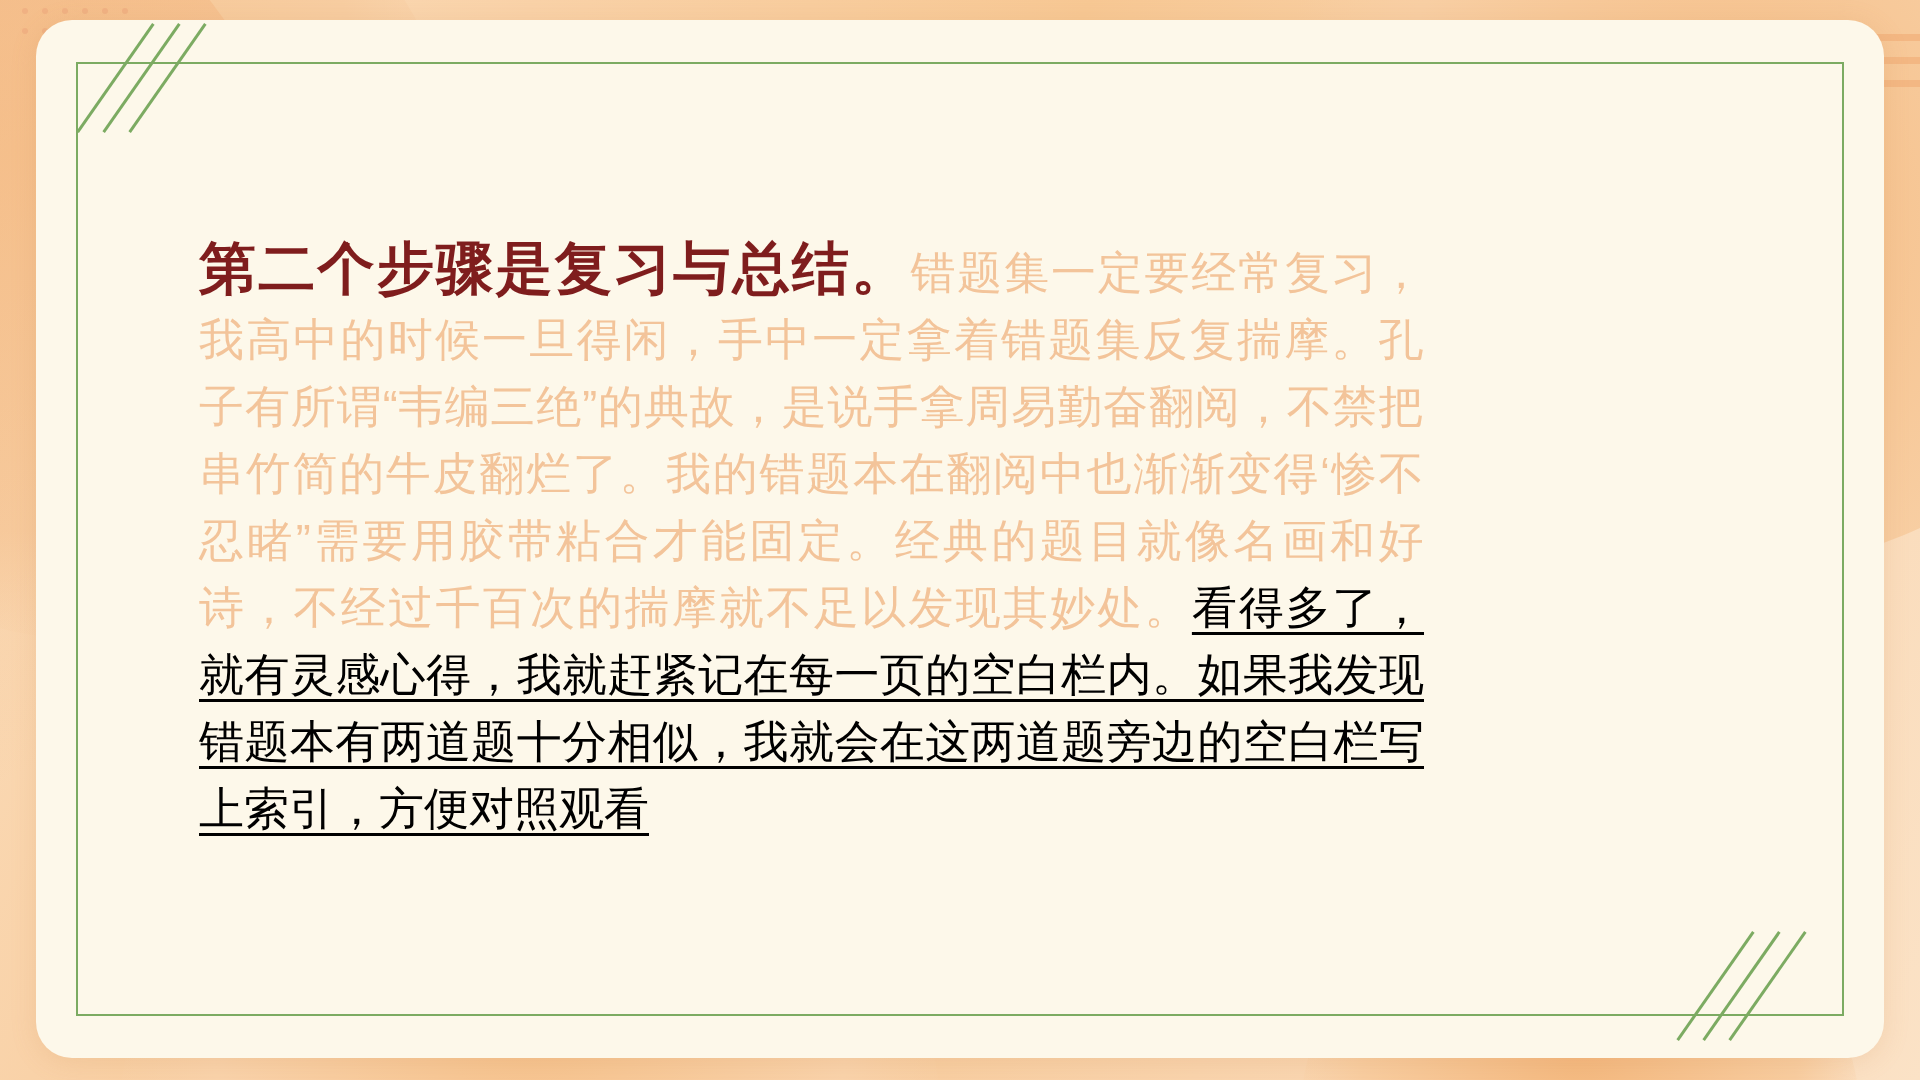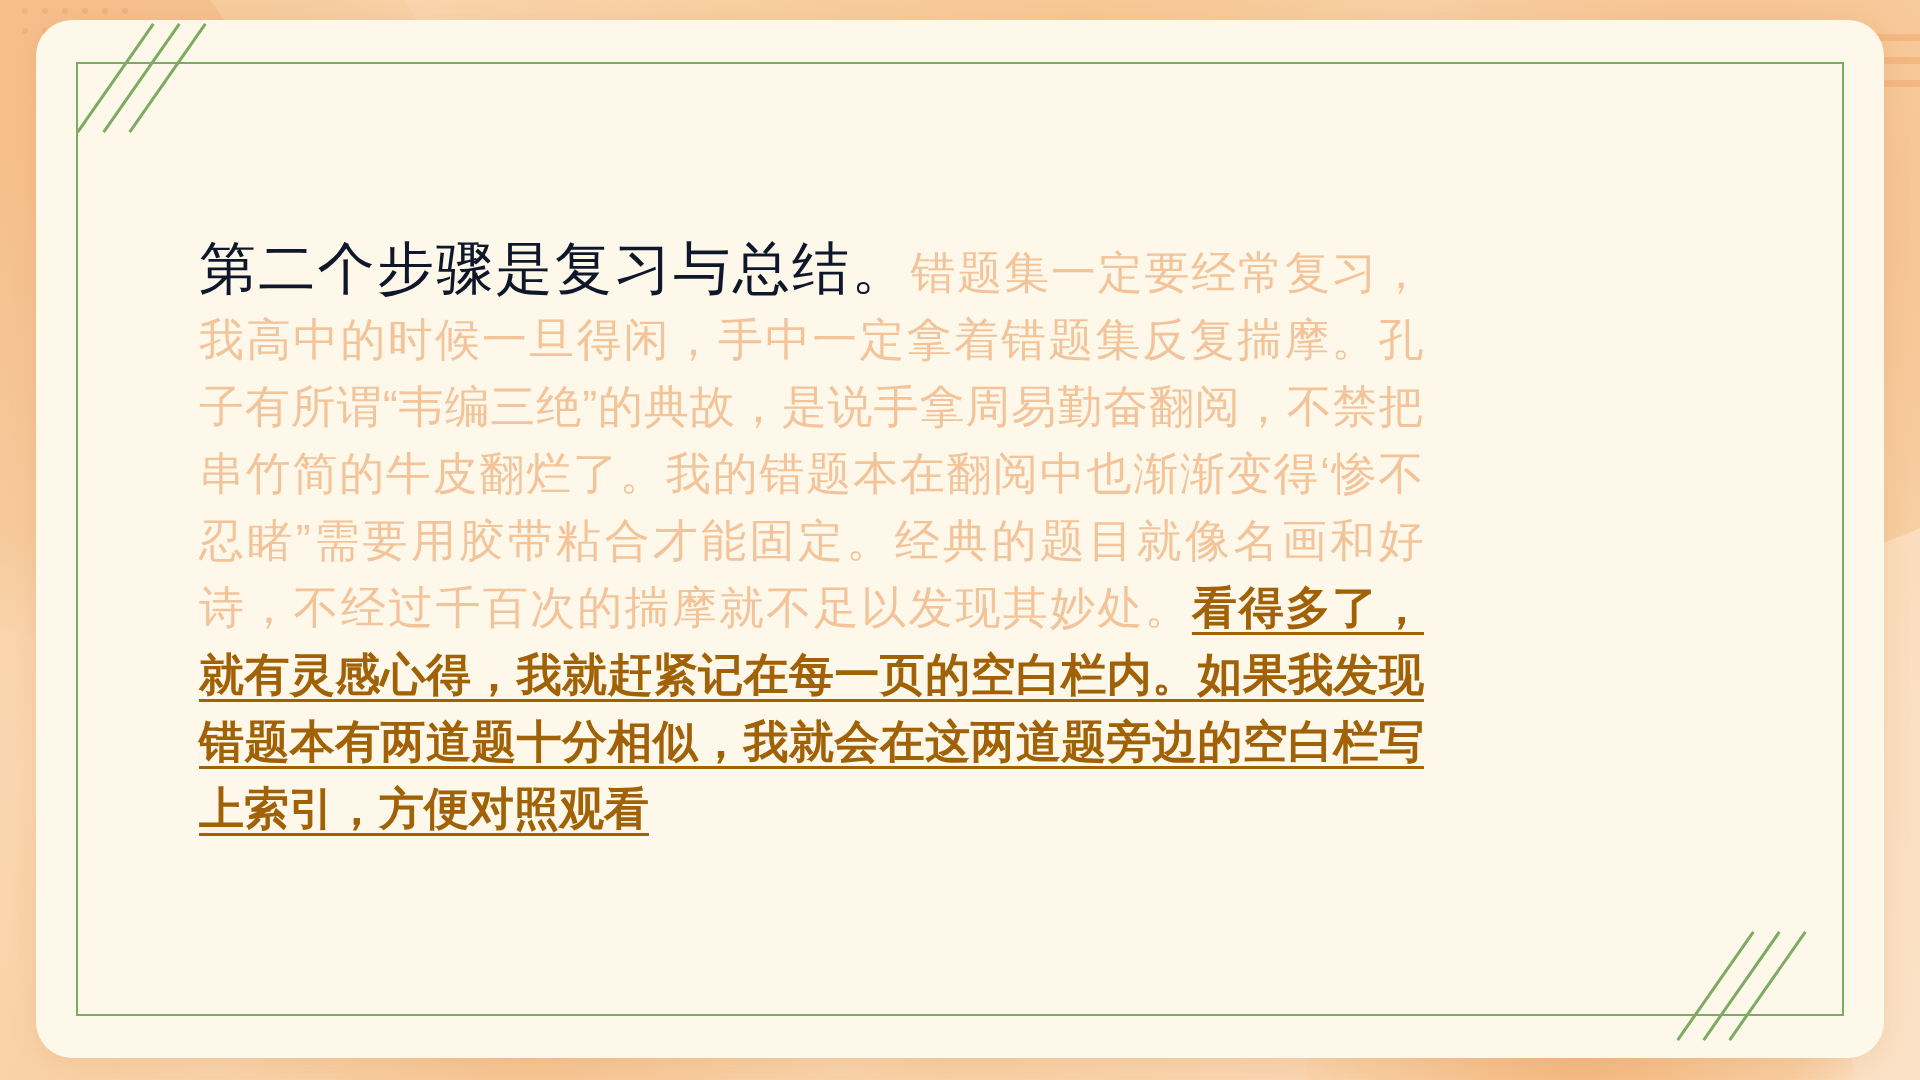--- a/index.html
+++ b/index.html
@@ -159,28 +159,28 @@
     font-size: 45px;
     line-height: 67px;
     color: #f3c49a;
     text-align: justify;
     text-justify: inter-character;
     letter-spacing: .5px;
     margin: 0;
   }
   .lead {
     font-size: 57px;
-    font-weight: 400;
-    color: #0f172a;
+    font-weight: 700;
+    color: #7f1d1d;
     letter-spacing: 1px;
     line-height: 67px;
   }
   .emph {
-    font-weight: 700;
-    color: #a16207;
+    font-weight: 400;
+    color: #000000;
     text-decoration: underline;
     text-decoration-thickness: 3px;
     text-underline-offset: 9px;
     letter-spacing: 0;
   }
 </style>
 </head>
 <body>
 
 <div class="slide">

